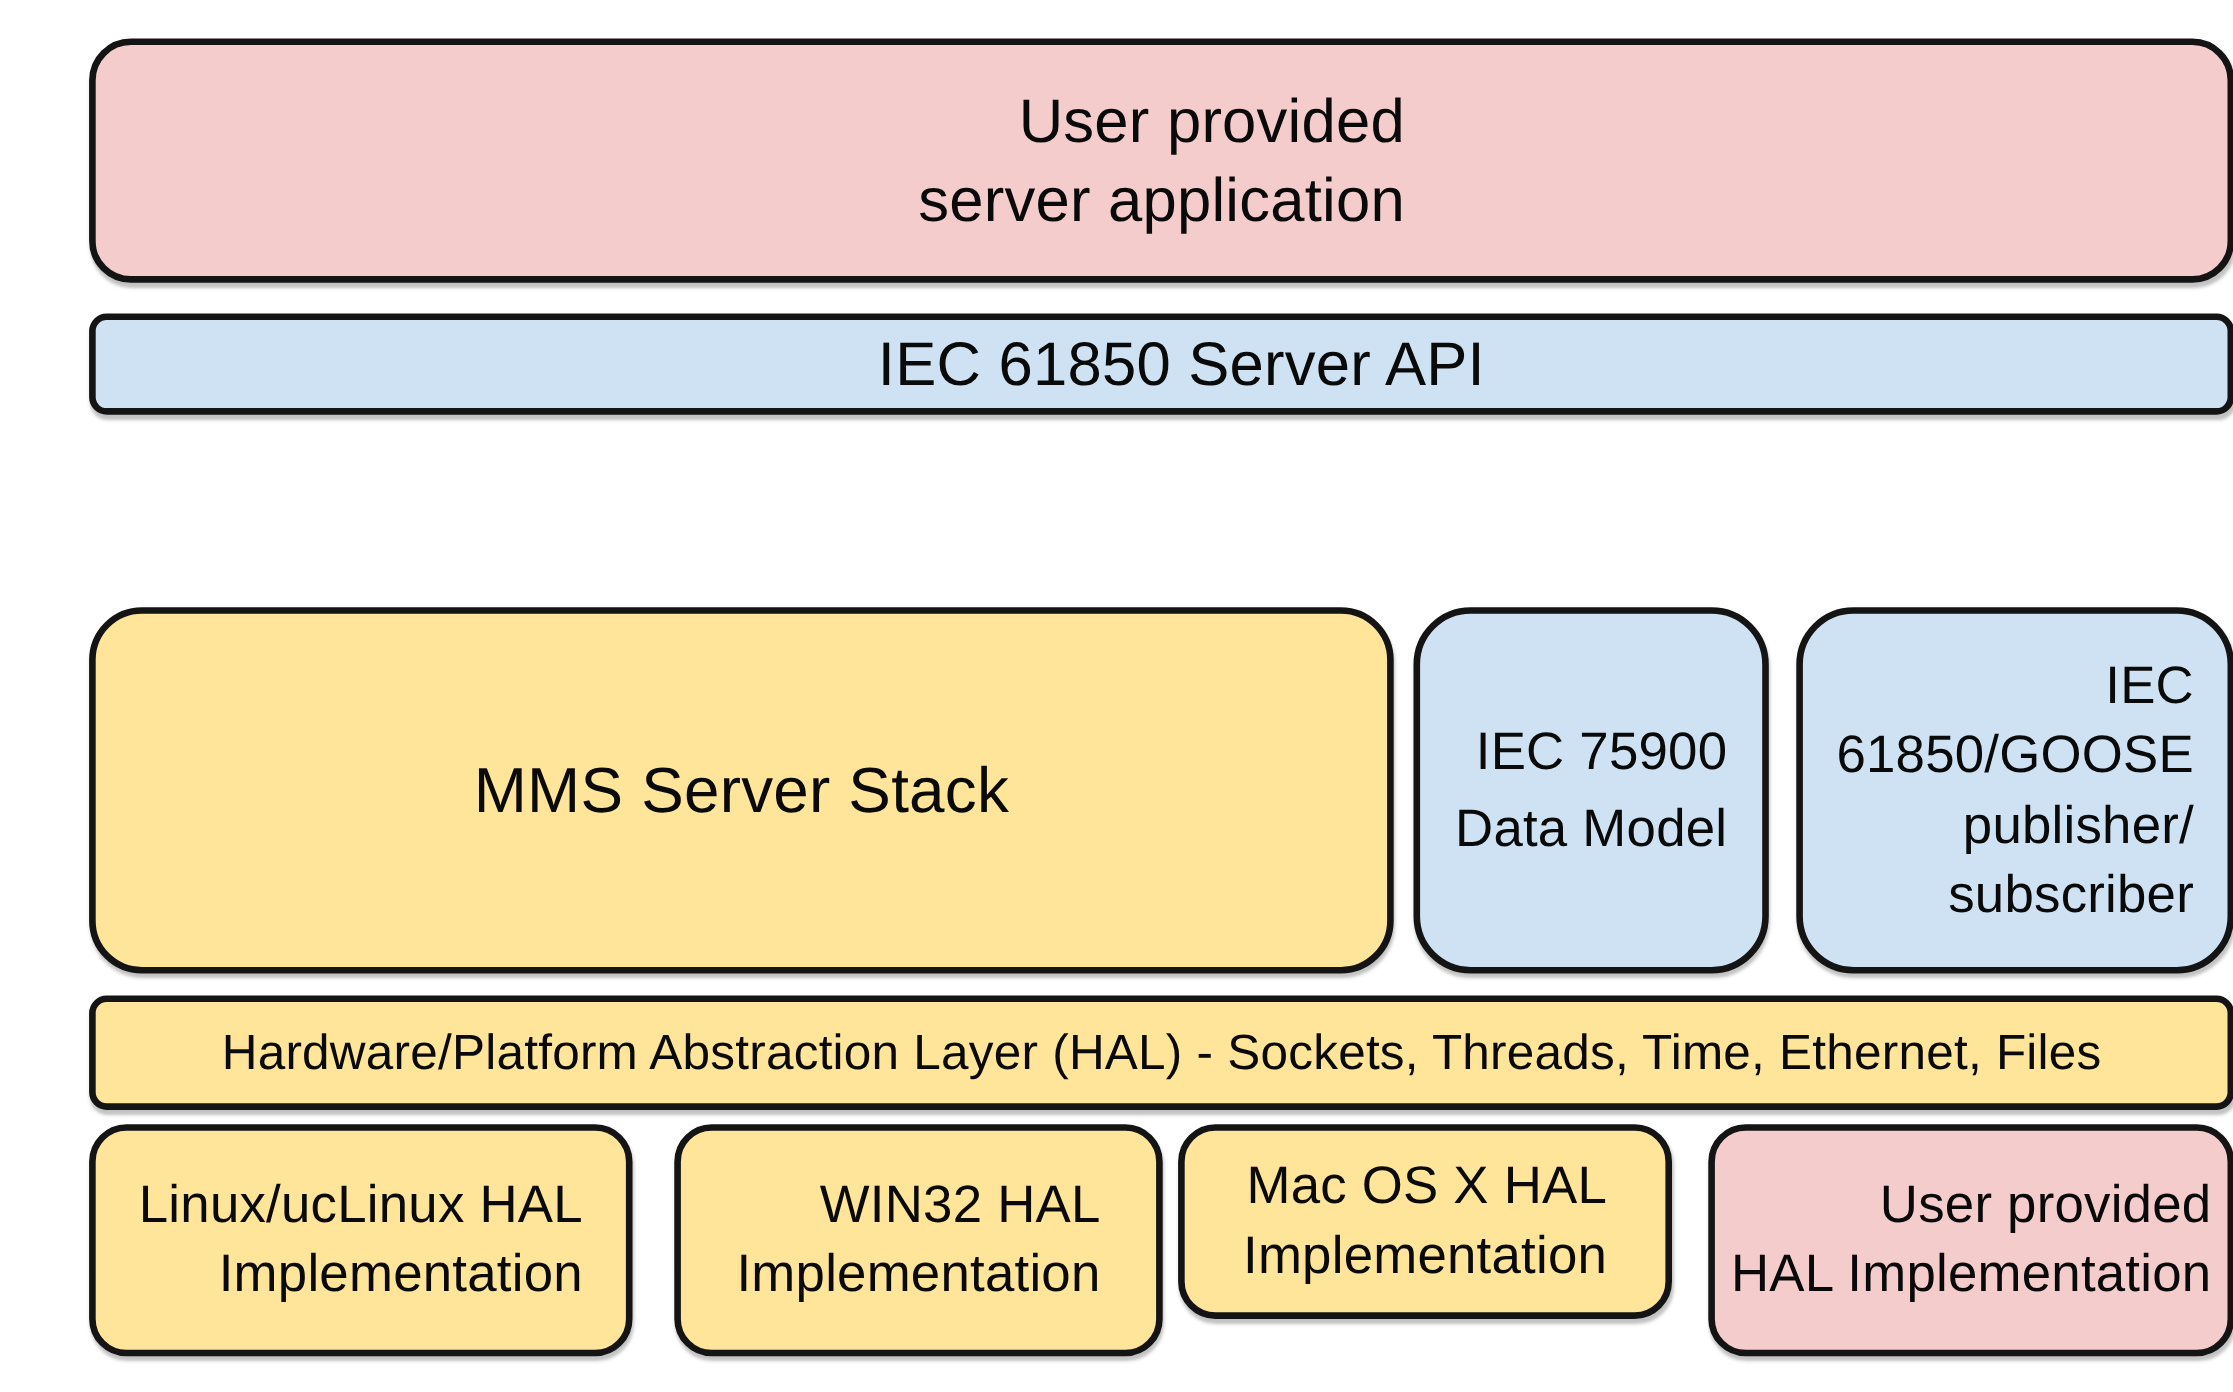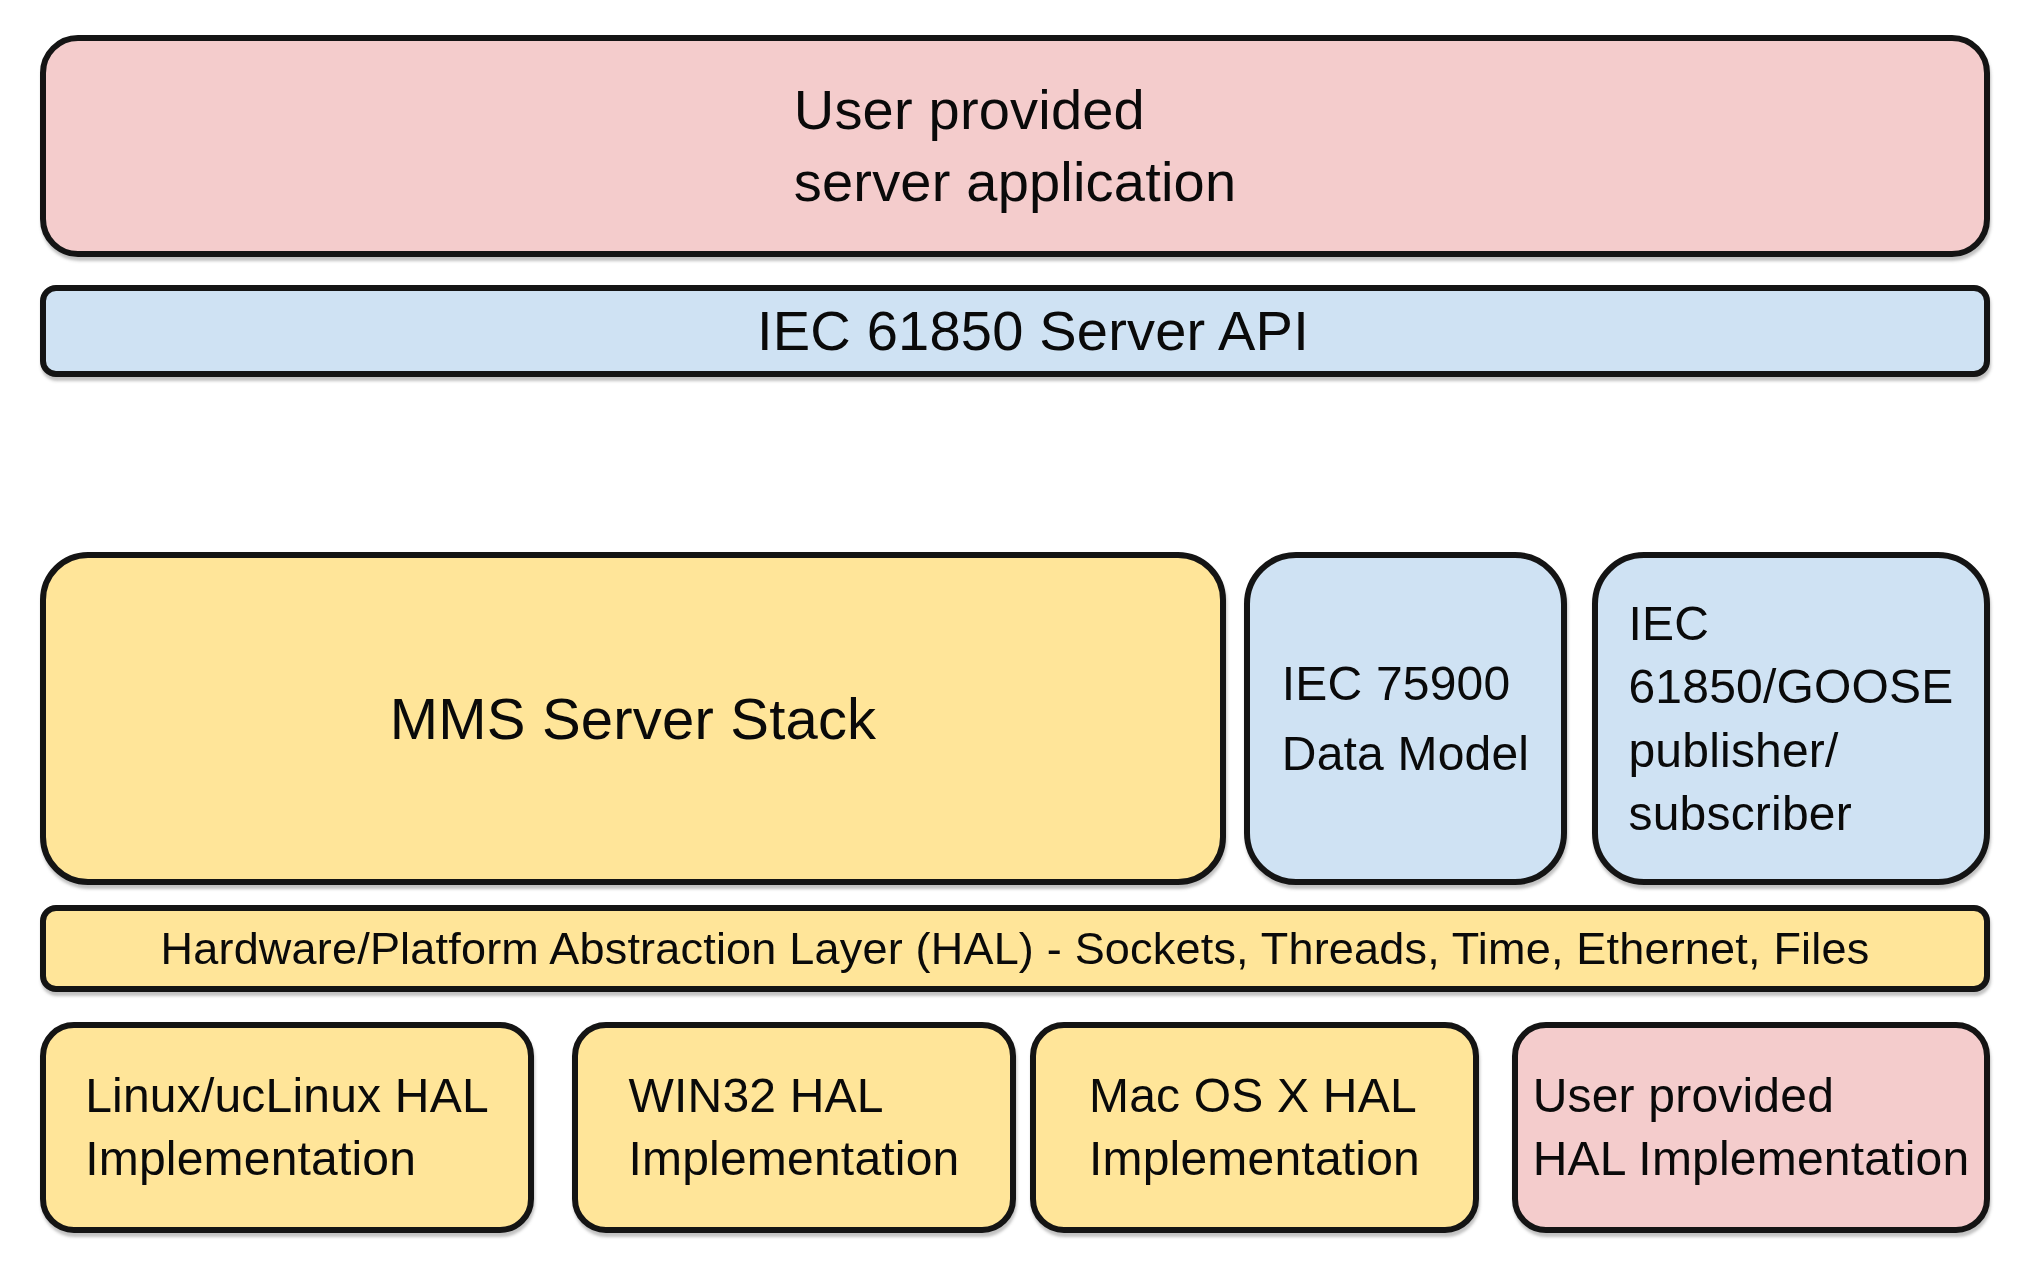--- a/index.html
+++ b/index.html
@@ -16,22 +16,23 @@
     color: var(--text, #0a0a0a);
     overflow: hidden;
   }
   .box {
     position: absolute;
     box-sizing: border-box;
     border: 6px solid var(--outline, #141414);
     display: flex;
     align-items: center;
     justify-content: center;
-    text-align: left;
+    text-align: right;
     box-shadow: 1px 4px 3px rgba(80, 80, 80, 0.35);
+    margin-left: 41px;
   }
   .box .label {
     white-space: pre-line;
     letter-spacing: 0.2px;
   }
   .fill-pink   { background: var(--pink,   #f4cccc); }
   .fill-blue   { background: var(--blue,   #cfe2f3); }
   .fill-yellow { background: var(--yellow, #ffe599); }
 
   
@@ -50,27 +51,27 @@
   #box-mms { left: 40px; top: 552px; width: 1186px; height: 333px; border-radius: 48px; }
   #box-mms .label { font-size: 58px; line-height: 1.1; }
 
   #box-data-model { left: 1244px; top: 552px; width: 323px; height: 333px; border-radius: 52px; }
   #box-data-model .label { font-size: 48px; line-height: 1.45; }
 
   #box-goose { left: 1592px; top: 552px; width: 398px; height: 333px; border-radius: 52px; }
   #box-goose .label { font-size: 48px; line-height: 1.32; }
 
   
-  #box-hal { left: 40px; top: 905px; width: 1950px; height: 87px; border-radius: 16px; }
+  #box-hal { left: 40px; top: 905px; width: 1950px; height: 104px; border-radius: 16px; }
   #box-hal .label { font-size: 45px; line-height: 1.1; }
 
   
   #box-hal-linux { left: 40px; top: 1022px; width: 494px; height: 211px; border-radius: 34px; }
   #box-hal-win32 { left: 572px; top: 1022px; width: 444px; height: 211px; border-radius: 34px; }
-  #box-hal-macos { left: 1030px; top: 1022px; width: 449px; height: 211px; border-radius: 34px; }
+  #box-hal-macos { left: 1030px; top: 1022px; width: 449px; height: 177px; border-radius: 34px; }
   #box-hal-user  { left: 1512px; top: 1022px; width: 478px; height: 211px; border-radius: 34px; }
   #box-hal-linux .label,
   #box-hal-win32 .label,
   #box-hal-macos .label,
   #box-hal-user .label { font-size: 48px; line-height: 1.3; }
 </style>
 </head>
 <body>
 
 <div class="canvas">

